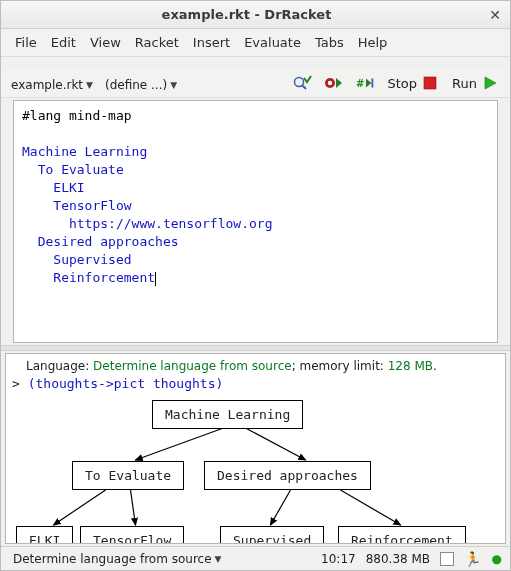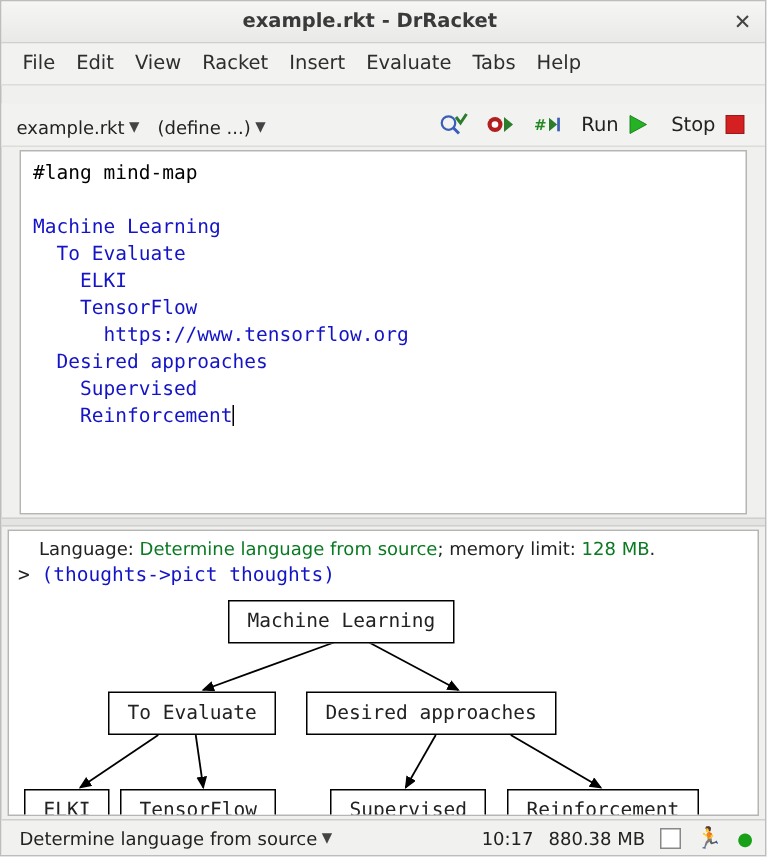--- a/index.html
+++ b/index.html
@@ -88,32 +88,32 @@
     <div class="tbtn">
       <span class="iconbox">
         <svg width="22" height="16" viewBox="0 0 22 16">
             <text x="0" y="12" font-size="11" font-weight="bold" fill="#238a23">#</text>
             <path d="M11 3 l6 5 l-6 5 z" fill="#2b7d2b"></path>
             <rect x="17" y="3" width="2" height="10" fill="#3d5fb8"></rect>
           </svg>
       </span>
     </div>
     <div class="tbtn">
+      <span>Stop</span>
+      <span class="iconbox">
+        <svg width="14" height="14" viewBox="0 0 14 14">
+            <rect x="1" y="1" width="12" height="12" fill="#d42020" stroke="#8a1212" stroke-width="0.6"></rect>
+          </svg>
+      </span>
+    </div>
+    <div class="tbtn">
       <span>Run</span>
       <span class="iconbox">
         <svg width="14" height="14" viewBox="0 0 14 14">
             <path d="M2 1 l11 6 l-11 6 z" fill="#25b325" stroke="#167a16" stroke-width="0.6"></path>
-          </svg>
-      </span>
-    </div>
-    <div class="tbtn">
-      <span>Stop</span>
-      <span class="iconbox">
-        <svg width="14" height="14" viewBox="0 0 14 14">
-            <rect x="1" y="1" width="12" height="12" fill="#d42020" stroke="#8a1212" stroke-width="0.6"></rect>
           </svg>
       </span>
     </div>
   </div>
 
   <div class="editor"><span class="black">#lang </span><span class="black">mind-map</span>
 
 <span class="blue">Machine Learning</span>
 <span class="blue">  To Evaluate</span>
 <span class="blue">    ELKI</span>

